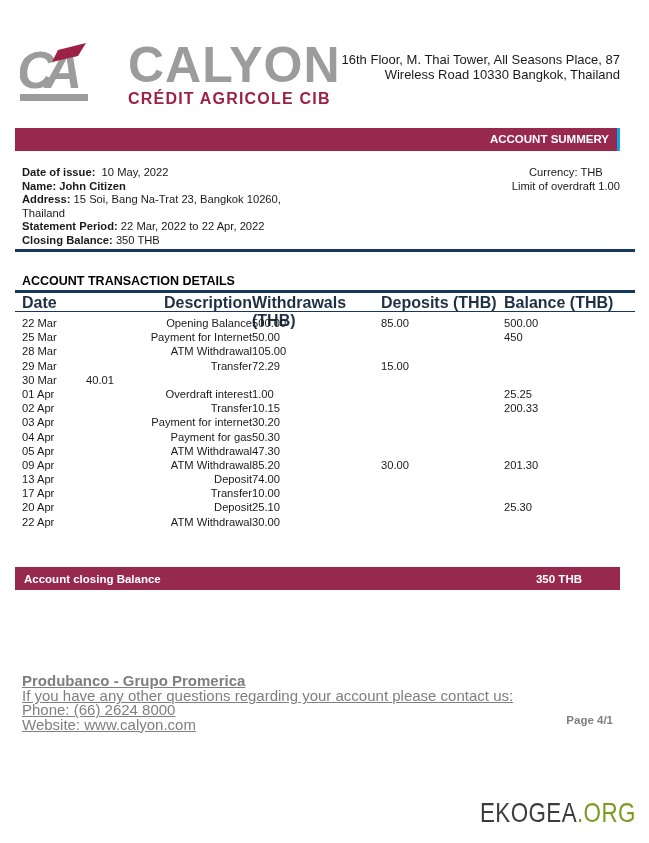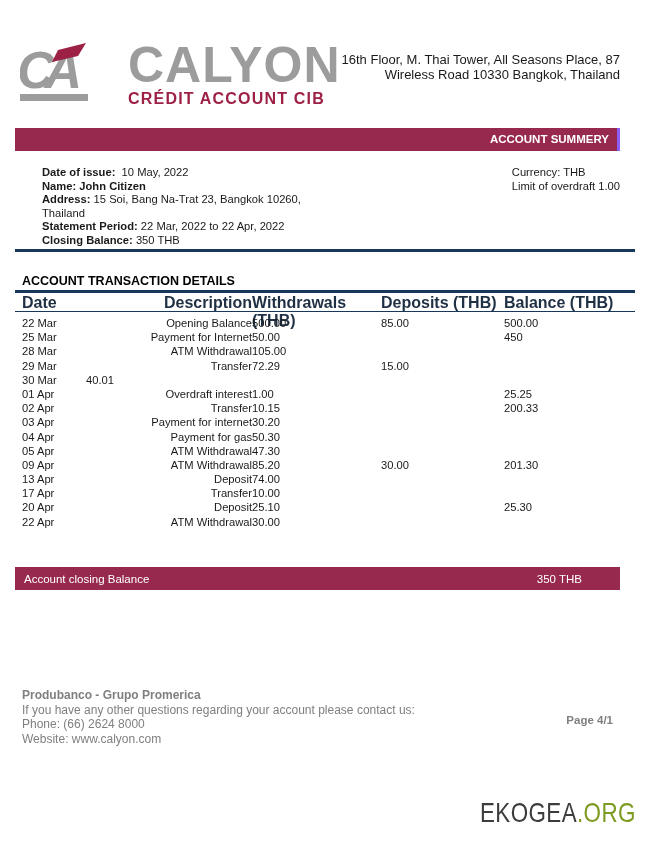--- a/index.html
+++ b/index.html
@@ -26,31 +26,31 @@
     letter-spacing: 1.2px; margin-top: 2px;
   }
   .bank-address {
     position: absolute; right: 29px; top: 53px;
     text-align: right; font-size: 13px; line-height: 14.5px; color: #1a1a1a;
   }
 
   
   .summary-bar {
     position: absolute; left: 15px; top: 128px; width: 605px; height: 23px;
-    background: #97294e; border-right: 3px solid #8b5cf6;
+    background: #97294e; border-right: 3px solid #0ea5e9;
     color: #ffffff; font-weight: bold; font-size: 11.5px;
     text-align: right; line-height: 23px; padding-right: 8px;
   }
 
   
-  .info-left { position: absolute; left: 22px; top: 166px; font-size: 11.2px; line-height: 13.6px; margin-left: 20px; }
+  .info-left { position: absolute; left: 22px; top: 166px; font-size: 11.2px; line-height: 13.6px; }
   .info-left b { font-weight: bold; }
   .info-right {
     position: absolute; right: 29px; top: 166px;
-    text-align: left; font-size: 11.2px; line-height: 13.6px;
+    text-align: center; font-size: 11.2px; line-height: 13.6px;
   }
   .rule { position: absolute; left: 15px; width: 620px; background: #17375d; }
   .rule-1 { top: 249px; height: 3px; }
   .rule-2 { top: 290px; height: 3px; }
   .rule-3 { top: 311px; height: 1px; }
 
   
   .tx-title { position: absolute; left: 22px; top: 274px; font-size: 12.5px; font-weight: bold; color: #000; }
   .tx-head {
     position: absolute; left: 15px; top: 294px; width: 620px;
@@ -60,27 +60,27 @@
   .trow { display: flex; height: 14.2px; font-size: 11.2px; color: #1a1a1a; }
   .c-date { width: 71px; padding-left: 7px; }
   .c-desc { width: 166px; text-align: right; }
   .c-wd   { width: 129px; }
   .c-dep  { width: 123px; }
   .c-bal  { flex: 1; }
 
   
   .closing-bar {
     position: absolute; left: 15px; top: 567px; width: 605px; height: 23px;
-    background: #97294e; color: #ffffff; font-weight: normal; font-size: 11.5px;
+    background: #97294e; color: #ffffff; font-weight: bold; font-size: 11.5px;
     display: flex; align-items: center; justify-content: space-between;
     padding-left: 9px; padding-right: 38px;
   }
 
   
-  .footer { position: absolute; left: 22px; top: 688px; color: #7f7f7f; font-size: 12px; line-height: 14.2px; }
+  .footer { position: absolute; left: 22px; top: 674px; color: #7f7f7f; font-size: 15px; line-height: 14.2px; text-decoration: underline; }
   .footer .company { font-weight: bold; margin-bottom: 1px; }
   .page-num { position: absolute; right: 36px; top: 714px; color: #7f7f7f; font-size: 11.5px; font-weight: bold; }
 
   
   .ekogea {
     position: absolute; right: 13px; top: 797px;
     font-size: 28px; font-weight: 500; color: #3c3c3c;
     letter-spacing: 0.5px; white-space: nowrap;
     transform: scaleX(0.8); transform-origin: right center;
   }
@@ -92,21 +92,21 @@
 <div class="page">
 
   <div class="logo-wrap">
     <svg class="monogram" width="80" height="62" viewBox="0 0 80 62">
       <text x="-3" y="46" font-family="Liberation Sans, sans-serif" font-size="52" font-weight="bold" font-style="italic" letter-spacing="-10" fill="#9c9c9c">CA</text>
       <polygon points="38,8 66,1 58,14 32,20" fill="#9d2045"></polygon>
       <rect x="0" y="52" width="68" height="7" fill="#9c9c9c"></rect>
     </svg>
     <div class="logo-text">
       <div class="bank-name">CALYON</div>
-      <div class="bank-subtitle">CRÉDIT ACCOUNT CIB</div>
+      <div class="bank-subtitle">CRÉDIT AGRICOLE CIB</div>
     </div>
   </div>
 
   <div class="bank-address">
     <div>16th Floor, M. Thai Tower, All Seasons Place, 87</div>
     <div>Wireless Road 10330 Bangkok, Thailand</div>
   </div>
 
   <div class="summary-bar">
     <span>ACCOUNT SUMMERY</span>

